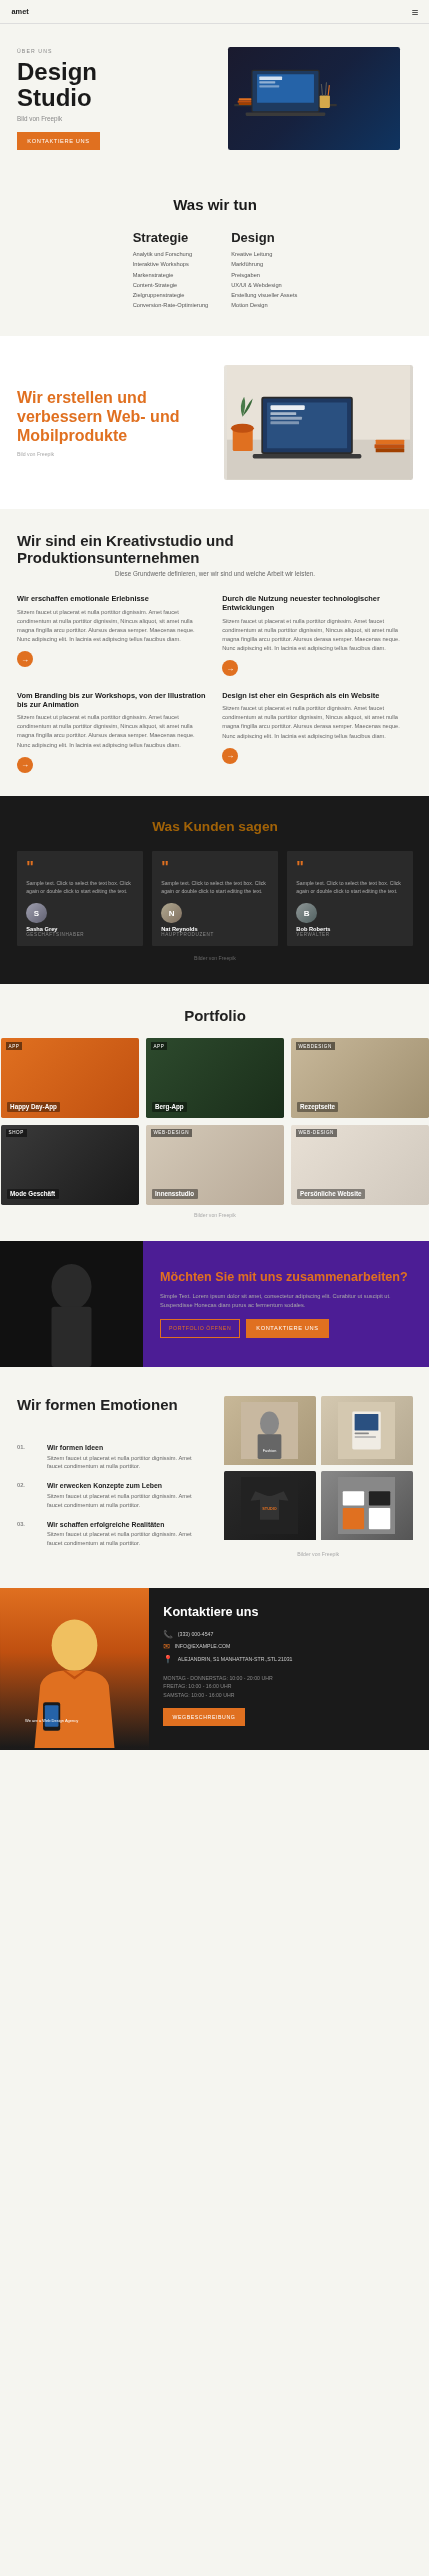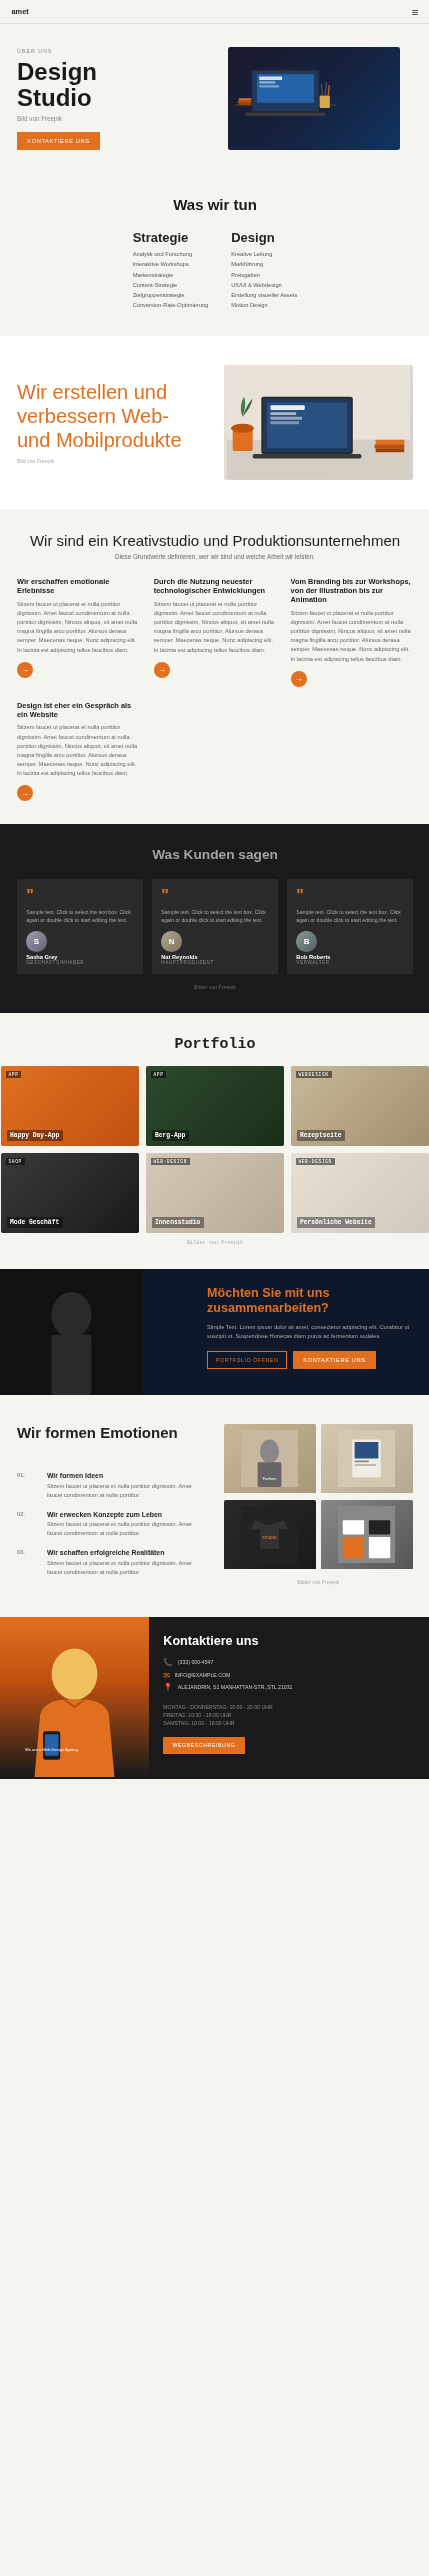--- a/index.html
+++ b/index.html
@@ -93,22 +93,22 @@
     
     .section-erstellen {
       background: #fff;
       padding: 29px 17px;
       display: flex;
       align-items: center;
       gap: 17px;
     }
     .section-erstellen-text { flex: 1; }
     .section-erstellen-text h2 {
-      font-size: 20px;
-      font-weight: 400;
+      font-size: 16px;
+      font-weight: 700;
       line-height: 1.2;
       color: #1a1a1a;
     }
     .section-erstellen-text h2 span { color: #e07020; }
     .section-erstellen-text .img-label { font-size: 5.2px; color: #aaa; margin-top: 5.7px; }
     .section-erstellen-image { flex: 1; }
     .laptop-desk-img {
       width: 100%;
       height: 115px;
       background: linear-gradient(135deg, #e8e4dc 0%, #d4cfc7 100%);
@@ -122,33 +122,33 @@
       overflow: hidden;
     }
 
     
     .section-kreativ {
       background: #f5f5f0;
       padding: 23px 17px;
     }
     .section-kreativ h2 {
       font-size: 15px;
-      font-weight: 400;
-      text-align: center;
+      font-weight: 700;
+      text-align: left;
       margin-bottom: 4.6px;
     }
     .section-kreativ .subtitle {
       text-align: center;
       font-size: 6.3px;
       color: #666;
       margin-bottom: 17px;
     }
     .kreativ-grid {
       display: grid;
-      grid-template-columns: 1fr 1fr 1fr;
+      grid-template-columns: 1fr 1fr;
       gap: 14.3px;
     }
     .kreativ-item h4 {
       font-size: 7.4px;
       font-weight: 700;
       margin-bottom: 4.6px;
       color: #1a1a1a;
     }
     .kreativ-item p {
       font-size: 5.7px;
@@ -170,21 +170,21 @@
 
     
     .section-kunden {
       background: #1a1a1a;
       padding: 23px 17px;
     }
     .section-kunden h2 {
       text-align: center;
       font-size: 13.7px;
       font-weight: 700;
-      color: #a3a3a3;
+      color: #a16207;
       margin-bottom: 17px;
     }
     .testimonials-grid {
       display: grid;
       grid-template-columns: 1fr 1fr 1fr;
       gap: 9.2px;
     }
     .testimonial-card {
       background: #2a2a2a;
       padding: 9.2px;
@@ -218,21 +218,20 @@
       text-align: center;
       font-size: 5.2px;
       color: #666;
       margin-top: 9.2px;
     }
 
     
     .section-portfolio {
       background: #f5f5f0;
       padding: 23px 1px;
-      font-family: Liberation Mono, monospace;
     }
     .section-portfolio h2 {
       text-align: center;
       font-size: 15px;
       font-weight: 700;
       margin-bottom: 13.7px;
     }
     .portfolio-grid {
       display: grid;
       grid-template-columns: 1fr 1fr 1fr;
@@ -278,24 +277,24 @@
     .portfolio-item-6 .portfolio-thumb { background: linear-gradient(135deg, #e8e0d5 0%, #d0c8bd 100%); }
     .portfolio-img-label {
       text-align: center;
       font-size: 5.2px;
       color: #aaa;
       margin-top: 6.9px;
     }
 
     
     .section-cta {
-      background: #0f172a;
-      display: flex;
+      background: #4c1d95;
+      display: flex;
+      align-items: center;
       min-height: 126px;
-      gap: 47px;
     }
     .cta-image {
       width: 143px;
       height: 126px;
       background: #2a2a2a;
       flex-shrink: 0;
       position: relative;
       overflow: hidden;
     }
     .cta-image-inner {

